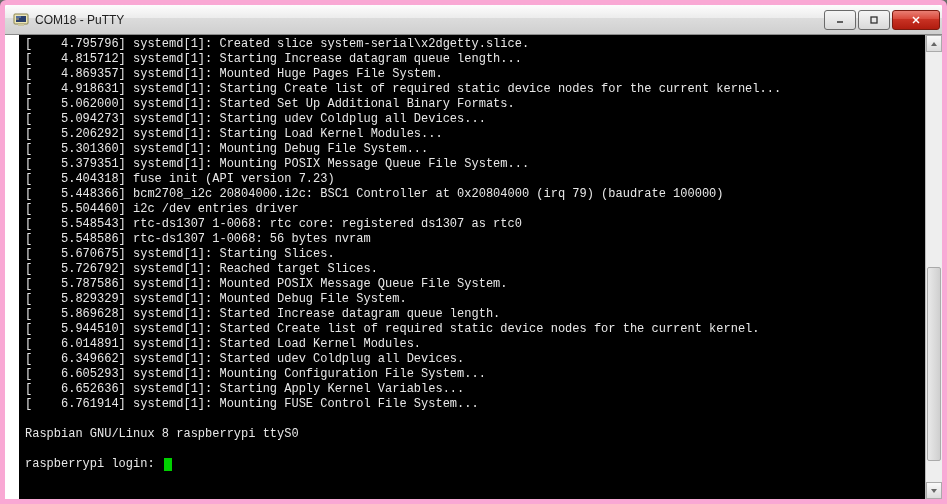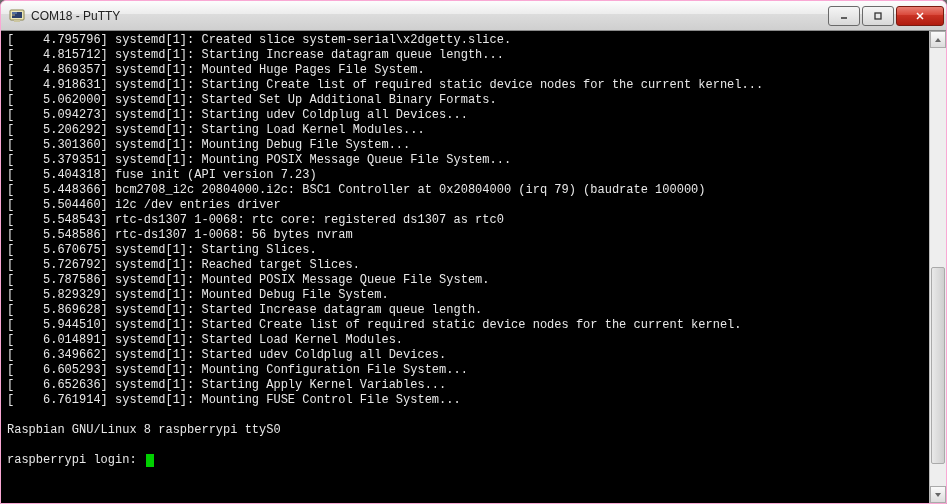--- a/index.html
+++ b/index.html
@@ -7,21 +7,21 @@
     font-family: Arial, sans-serif;
     background: #7a7a7a;
     width: 947px;
     height: 504px;
     overflow: hidden;
   }
   .window {
     width: 947px;
     height: 504px;
     background: #fff;
-    border: 1px solid #f9a8d4;
+    border: 5px solid #f9a8d4;
     border-radius: 6px 6px 0 0;
     display: flex;
     flex-direction: column;
     box-shadow: 0 0 6px rgba(0,0,0,.4);
   }
   .titlebar {
     height: 30px;
     background: linear-gradient(to bottom, #fdfdfd 0%, #ececec 45%, #dcdcdc 46%, #cfcfcf 100%);
     border-bottom: 1px solid #8a8a8a;
     display: flex;
@@ -63,20 +63,21 @@
     background: linear-gradient(to bottom,#e97e73 0%, #d9483a 45%, #c93224 46%, #b01c0f 100%);
     color: #fff;
     border-color: #7a1a10;
   }
   .term-wrap {
     flex: 1;
     background: #000;
     padding: 2px 2px 2px 6px;
     overflow: hidden;
     position: relative;
+    margin-left: 14px;
   }
   .terminal {
     font-family: "Courier New", monospace;
     font-size: 12px;
     line-height: 15px;
     color: #e8e8e8;
     white-space: pre;
   }
   .line { display: block; }
   .cursor {

